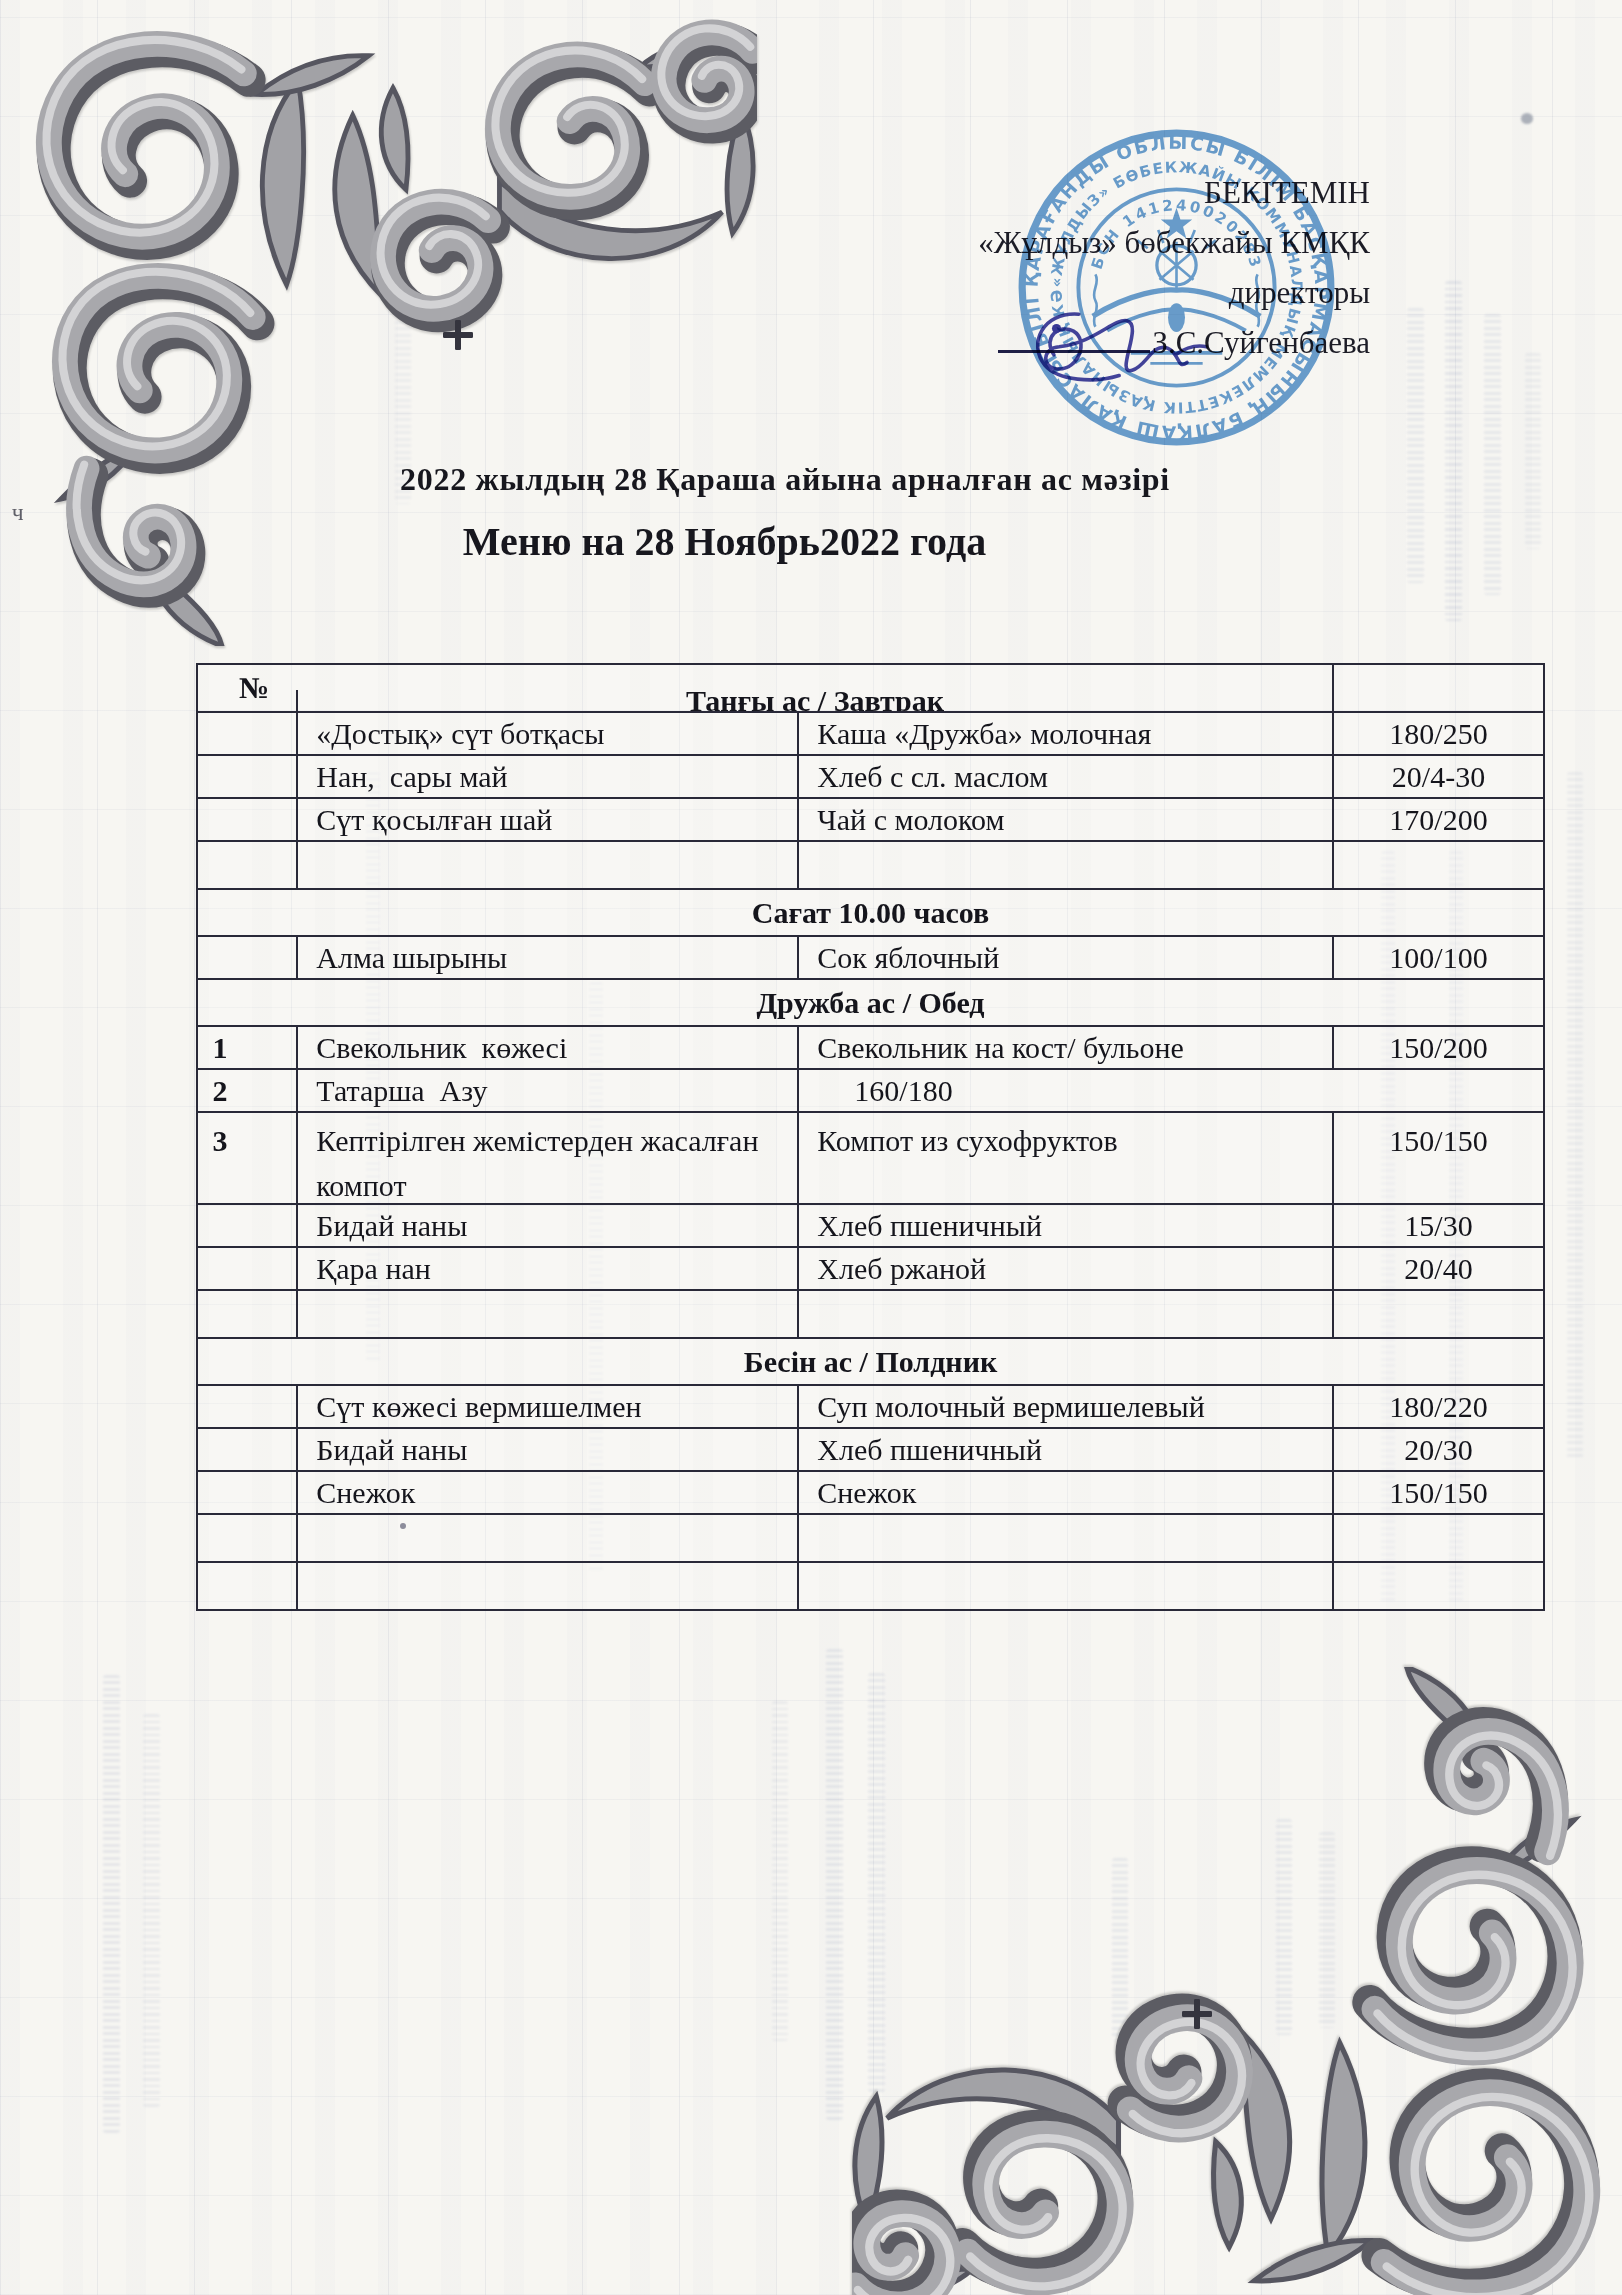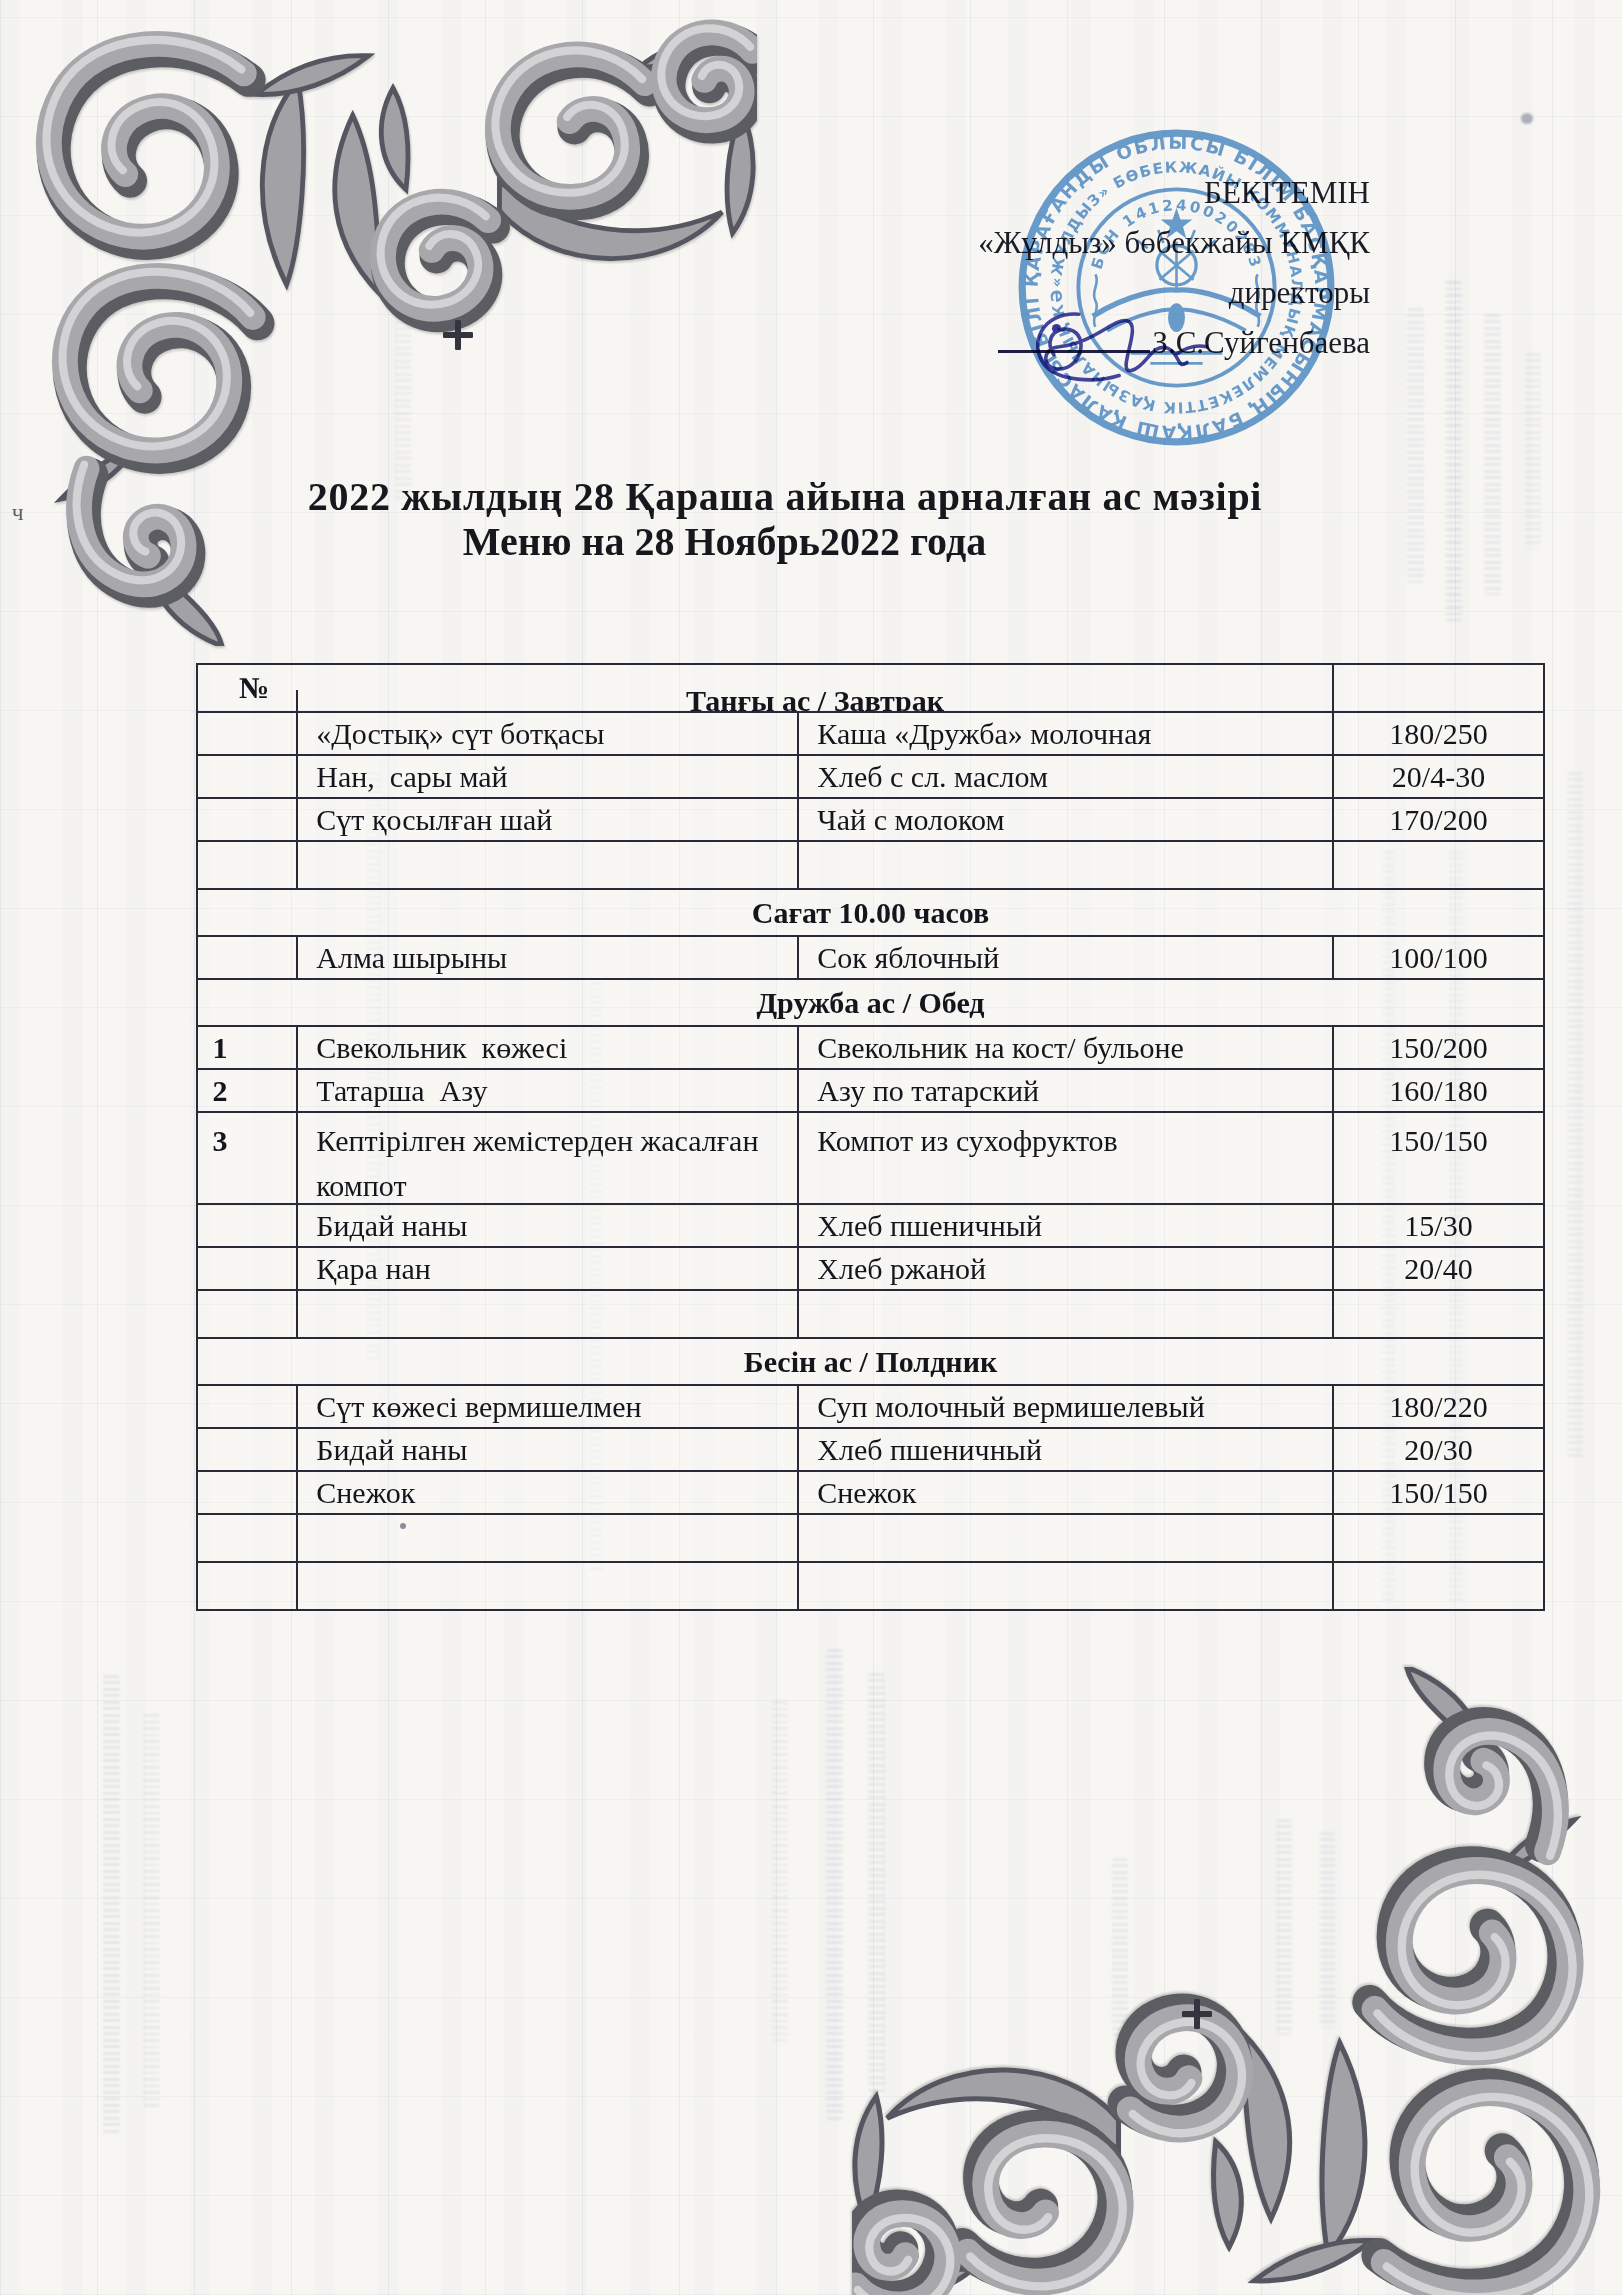--- a/index.html
+++ b/index.html
@@ -41,21 +41,21 @@
   .st-ring{fill:none;stroke:#5b97d0;stroke-width:11;}
   .st-ring2{fill:none;stroke:#5b97d0;stroke-width:6;}
   .st-t1{font-family:"DejaVu Sans","Liberation Sans",sans-serif;font-size:28px;font-weight:bold;letter-spacing:3px;fill:#5b97d0;}
   .st-t2{font-family:"DejaVu Sans","Liberation Sans",sans-serif;font-size:23px;font-weight:bold;letter-spacing:2px;fill:#5b97d0;}
   .st-t3{font-family:"DejaVu Sans","Liberation Sans",sans-serif;font-size:23px;font-weight:bold;letter-spacing:4px;fill:#5b97d0;}
   .st-e{stroke:#5b97d0;fill:none;}
   .st-fill{fill:#5b97d0;stroke:none;}
   .signature{position:absolute;left:1016px;top:292px;width:222px;height:124px;z-index:5;mix-blend-mode:multiply;}
   .sig-stroke{fill:none;stroke:#3b3b9d;stroke-width:5.5;stroke-linecap:round;opacity:.95;}
   
-  .title1{position:absolute;top:461px;left:0;width:1570px;text-align:center;font-size:40px;font-weight:bold;letter-spacing:0.7px;z-index:3;margin-top:12px;}
+  .title1{position:absolute;top:461px;left:0;width:1570px;text-align:center;font-size:32px;font-weight:bold;letter-spacing:0.7px;z-index:3;}
   .title2{position:absolute;top:518px;left:0;width:1449px;text-align:center;font-size:40px;font-weight:bold;z-index:3;}
   
   .menu-table{
     position:absolute;left:196px;top:663px;width:1349px;
     border:2px solid #292938;background:rgba(255,255,255,.18);z-index:3;
     box-sizing:border-box;
   }
   .trow{display:flex;border-top:2px solid #292938;box-sizing:border-box;}
   .trow:first-child{border-top:none;}
   .r-item{height:43px;}
@@ -268,21 +268,20 @@
       </div>
       <div class="trow r-item">
         <div class="cell c-num b">1</div>
         <div class="cell c-kk">Свекольник  көжесі</div>
         <div class="cell c-ru">Свекольник на кост/ бульоне</div>
         <div class="cell c-portion">150/200</div>
       </div>
       <div class="trow r-item">
         <div class="cell c-num b">2</div>
         <div class="cell c-kk">Татарша  Азу</div>
-        <div class="cell c-ru">Азу по татарский</div>
         <div class="cell c-portion">160/180</div>
       </div>
       <div class="trow r-item tall">
         <div class="cell c-num b">3</div>
         <div class="cell c-kk">Кептірілген жемістерден жасалған компот</div>
         <div class="cell c-ru">Компот из сухофруктов</div>
         <div class="cell c-portion">150/150</div>
       </div>
       <div class="trow r-item">
         <div class="cell c-num b"></div>

